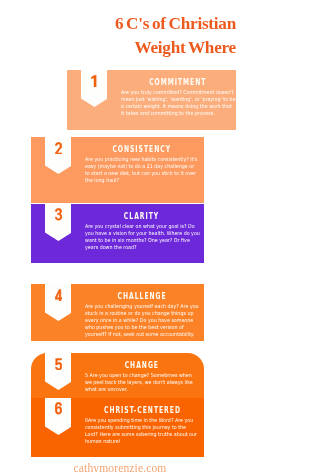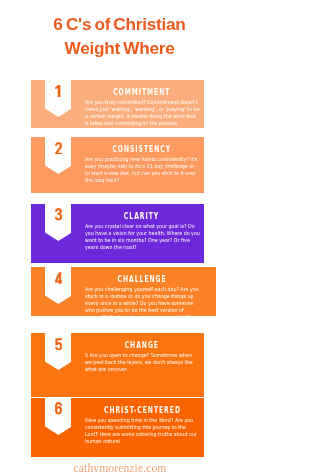--- a/index.html
+++ b/index.html
@@ -1,26 +1,26 @@
 <!DOCTYPE html>
 <html><head>
 <meta charset="utf-8">
 <style>
   html,body{margin:0;padding:0;}
   body{width:236px;height:472px;background:#fff;font-family:"Liberation Sans",sans-serif;overflow:hidden;}
   .page{position:relative;width:236px;height:472px;background:#fff;}
-  .title{position:absolute;left:3px;right:0;top:12px;text-align:center;color:#ED5A1E;
-    font-family:Liberation Sans, sans-serif;font-weight:bold;font-size:17.2px;line-height:24px;letter-spacing:-0.25px;word-spacing:-1.3px;}
+  .title{position:absolute;left:3px;right:0;top:12px;text-align:right;color:#ED5A1E;
+    font-family:Liberation Serif, serif;font-weight:bold;font-size:17.2px;line-height:24px;letter-spacing:-0.25px;word-spacing:-1.3px;}
   .panels{position:absolute;left:31px;top:0;width:173px;}
   .panel{position:absolute;left:0;width:173px;}
-  .panel:nth-child(1){top:80px;height:48px;}
-  .panel:nth-child(2){top:137.2px;height:56px;}
+  .panel:nth-child(1){top:70px;height:60px;margin-left:36px;}
+  .panel:nth-child(2){top:137.2px;height:66px;}
   .panel:nth-child(3){top:203.6px;height:59.9px;}
-  .panel:nth-child(4){top:267px;height:49px;padding-left:12px;}
-  .panel:nth-child(5){top:333px;height:64px;}
+  .panel:nth-child(4){top:284px;height:57px;}
+  .panel:nth-child(5){top:353px;height:64px;border-radius:16px;}
   .panel:nth-child(6){top:397.9px;height:58.9px;}
   .badge{position:absolute;left:13.7px;top:0;width:26.8px;height:37px;}
   .badge svg{display:block;}
   .num{position:absolute;left:13.7px;top:4.5px;width:26.8px;height:12.5px;text-align:center;font-size:0;}
   .num svg{display:inline-block;height:12.5px;vertical-align:top;}
   .num .lbl{position:absolute;width:0;height:0;overflow:hidden;font-size:0;color:transparent;}
 
   .body{position:absolute;left:54px;top:0;width:116px;color:#fffef9;}
   .hd{text-align:center;font-family:"DejaVu Sans Condensed","DejaVu Sans",sans-serif;font-weight:bold;
       font-size:9.4px;line-height:9.4px;position:absolute;left:-1px;right:1px;top:7.0px;}

